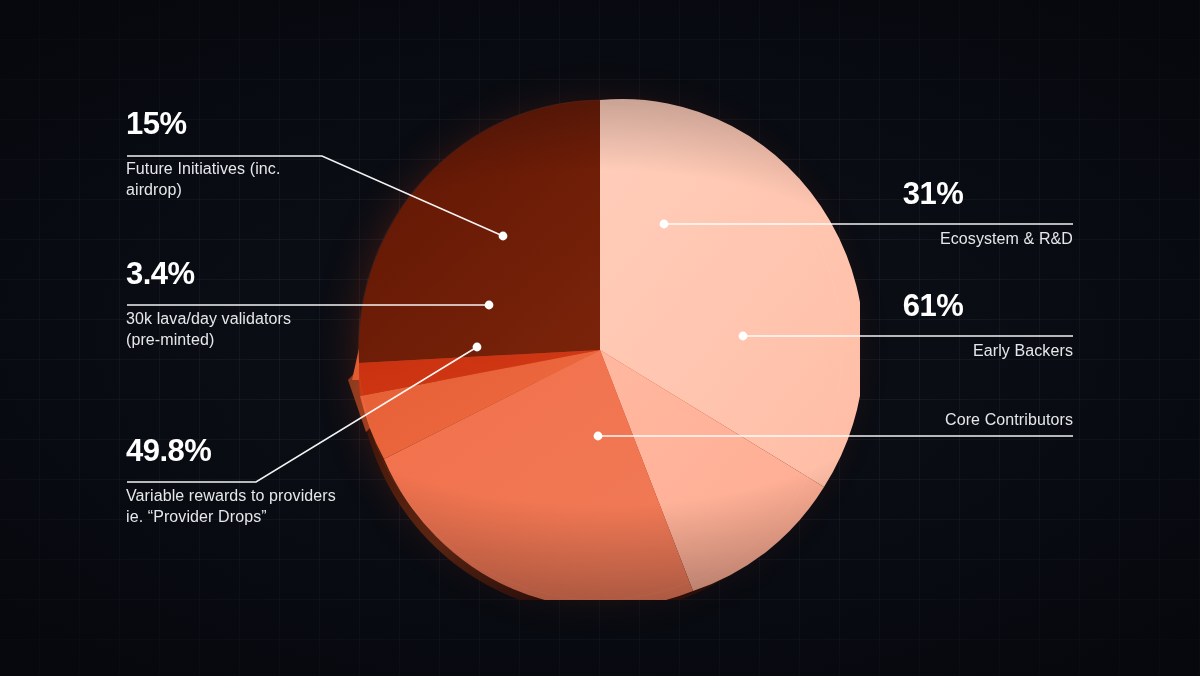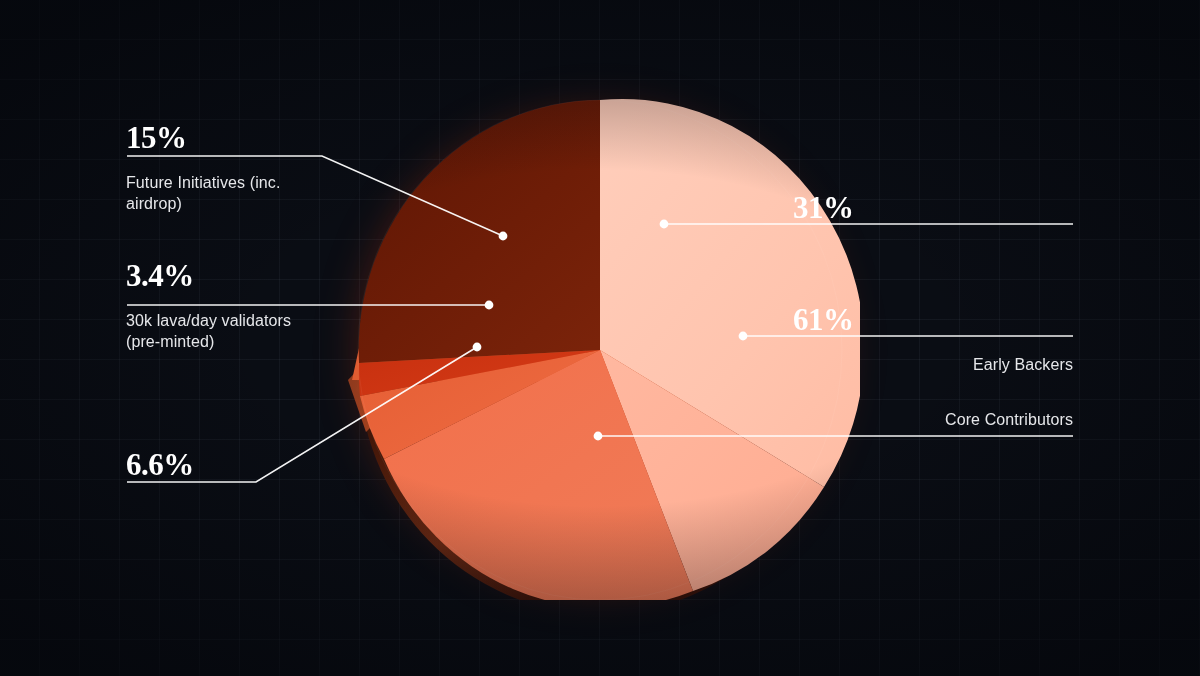--- a/index.html
+++ b/index.html
@@ -33,42 +33,41 @@
     position:absolute; left:18px; top:28px; width:484px; height:484px;
     border-radius:50%;
     background:radial-gradient(circle at 50% 50%, rgba(255,90,30,0.85) 0%, rgba(255,80,25,0.55) 46%, rgba(255,70,20,0.30) 62%, rgba(120,30,5,0.12) 78%, rgba(0,0,0,0) 92%);
     filter:blur(22px);
   }
   .pie-svg { position:absolute; left:0; top:0; }
 
   
   .label { position:absolute; }
   .pct {
-    font-family:Liberation Serif, serif;
+    font-family:Liberation Sans, sans-serif;
     font-weight:700;
     font-size:31px;
     letter-spacing:-0.5px;
     color:#ffffff;
     line-height:1;
     white-space:nowrap;
-    margin-top:14px;
   }
   .rule {
     height:1px; background:#e9e9ea; margin-top:9px;
   }
   .desc {
     font-size:16px;
     color:#e6e7ea;
     line-height:1.32;
     margin-top:9px;
     white-space:pre-line;
     letter-spacing:0.1px;
   }
   .label.right { text-align:right; }
-  .label.right .pct { text-align:left; }
+  .label.right .pct { text-align:center; }
   .label.left { text-align:left; }
 
   
   .leaders { position:absolute; left:0; top:0; pointer-events:none; }
 </style>
 </head>
 <body>
 
 <div id="stage">
 
@@ -192,35 +191,38 @@
     </g>
   </svg>
 
   <div class="label left" style="left:126px; top:108px; width:250px;">
     <div class="pct">15%</div>
     <div class="rule" style="visibility:hidden;"></div>
     <div class="desc">Future Initiatives (inc.
 airdrop)</div>
   </div>
 
-  <div class="label left" style="left:126px; top:246px; width:260px;">
+  <div class="label left" style="left:126px; top:258px; width:260px;">
     <div class="pct">3.4%</div>
     <div class="rule" style="visibility:hidden;"></div>
     <div class="desc">30k lava/day validators
 (pre-minted)</div>
   </div>
 
   <div class="label left" style="left:126px; top:435px; width:320px;">
-    <div class="pct">6.6%</div>
-    <div class="rule" style="visibility:hidden;"></div>
+    <div class="pct">49.8%</div>
+    <div class="rule" style="visibility:hidden;"></div>
+    <div class="desc">Variable rewards to providers
+ie. “Provider Drops”</div>
   </div>
 
   <div class="label right" style="left:793px; top:178px; width:280px;">
     <div class="pct">31%</div>
     <div class="rule" style="visibility:hidden;"></div>
+    <div class="desc">Ecosystem &amp; R&amp;D</div>
   </div>
 
   <div class="label right" style="left:793px; top:290px; width:280px;">
     <div class="pct">61%</div>
     <div class="rule" style="visibility:hidden;"></div>
     <div class="desc">Early Backers</div>
   </div>
 
   <div class="label right" style="left:793px; top:390px; width:280px;">
     <div class="rule" style="visibility:hidden;"></div>

